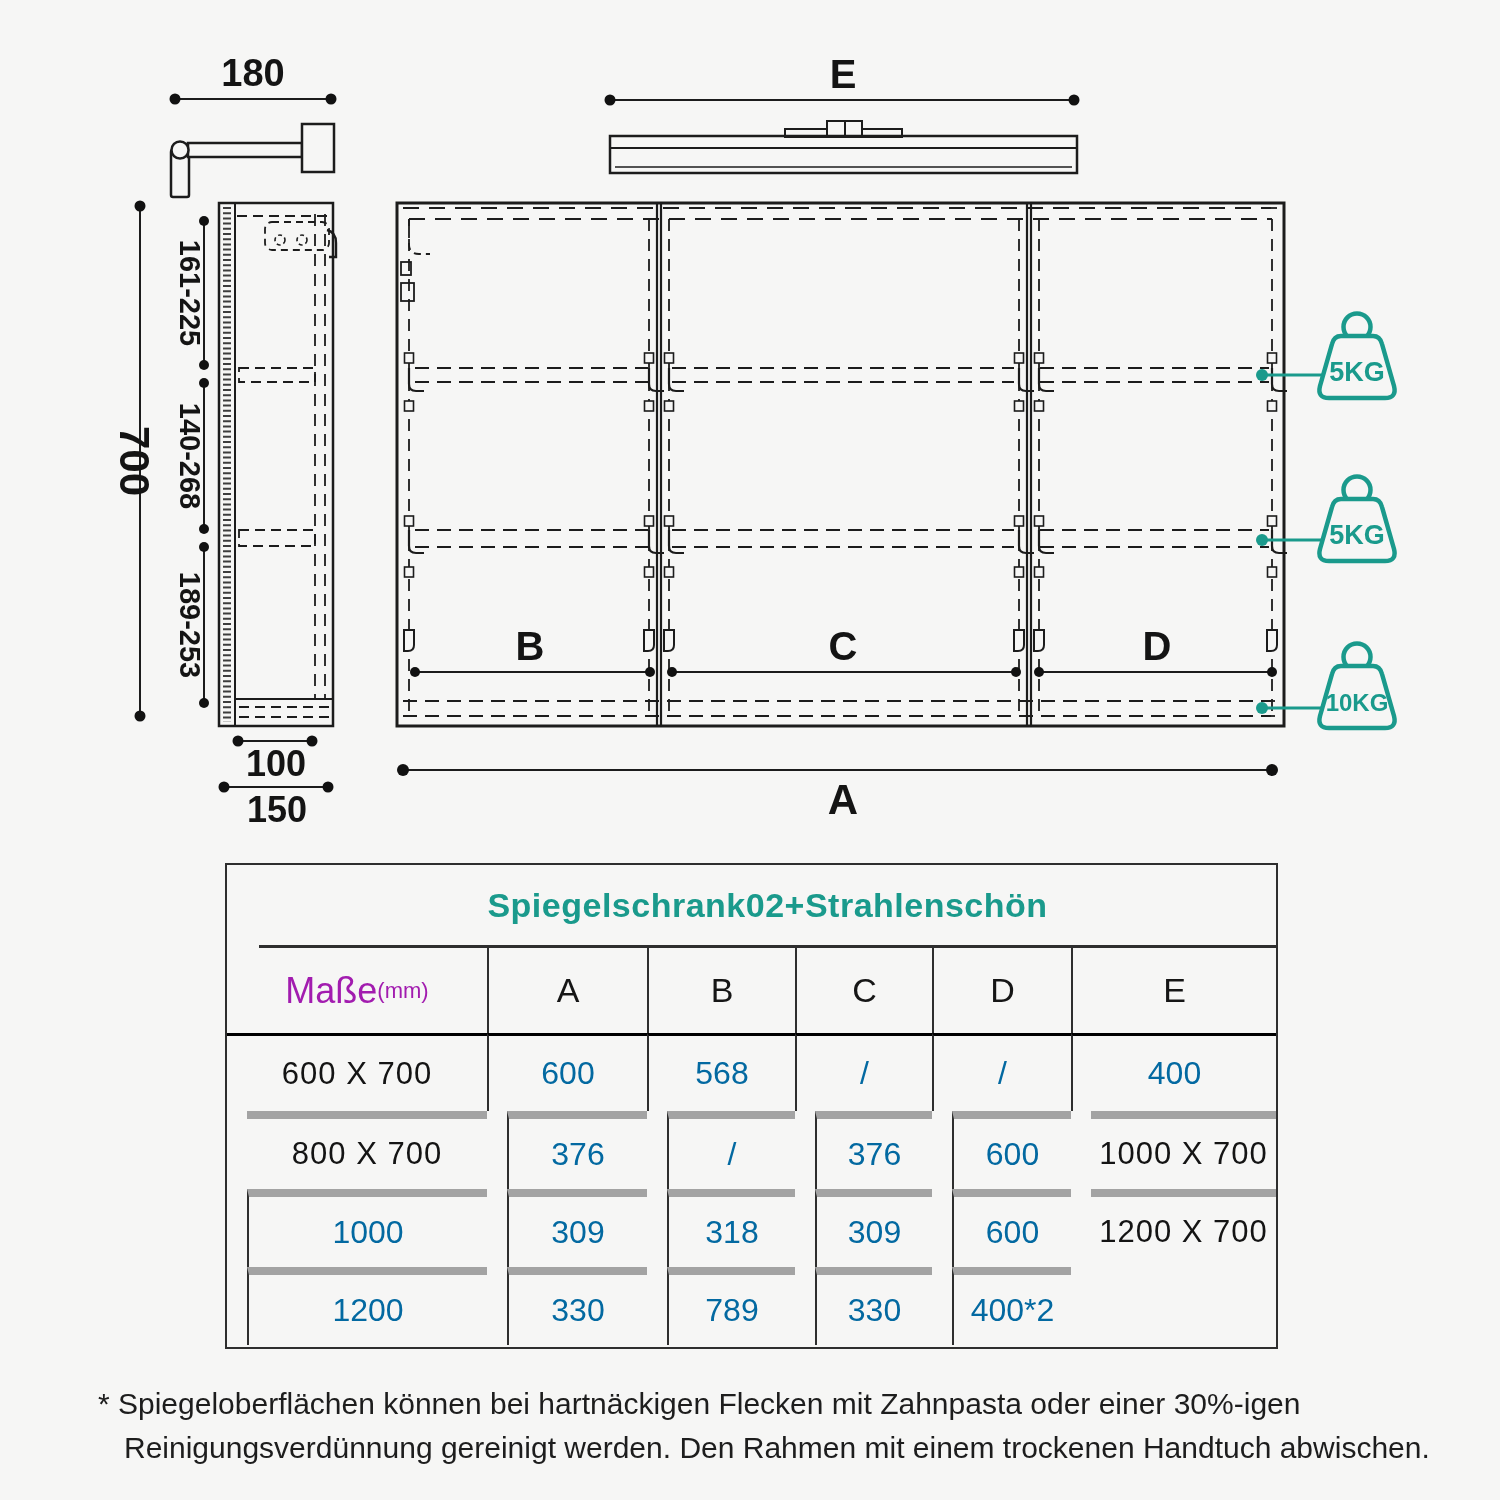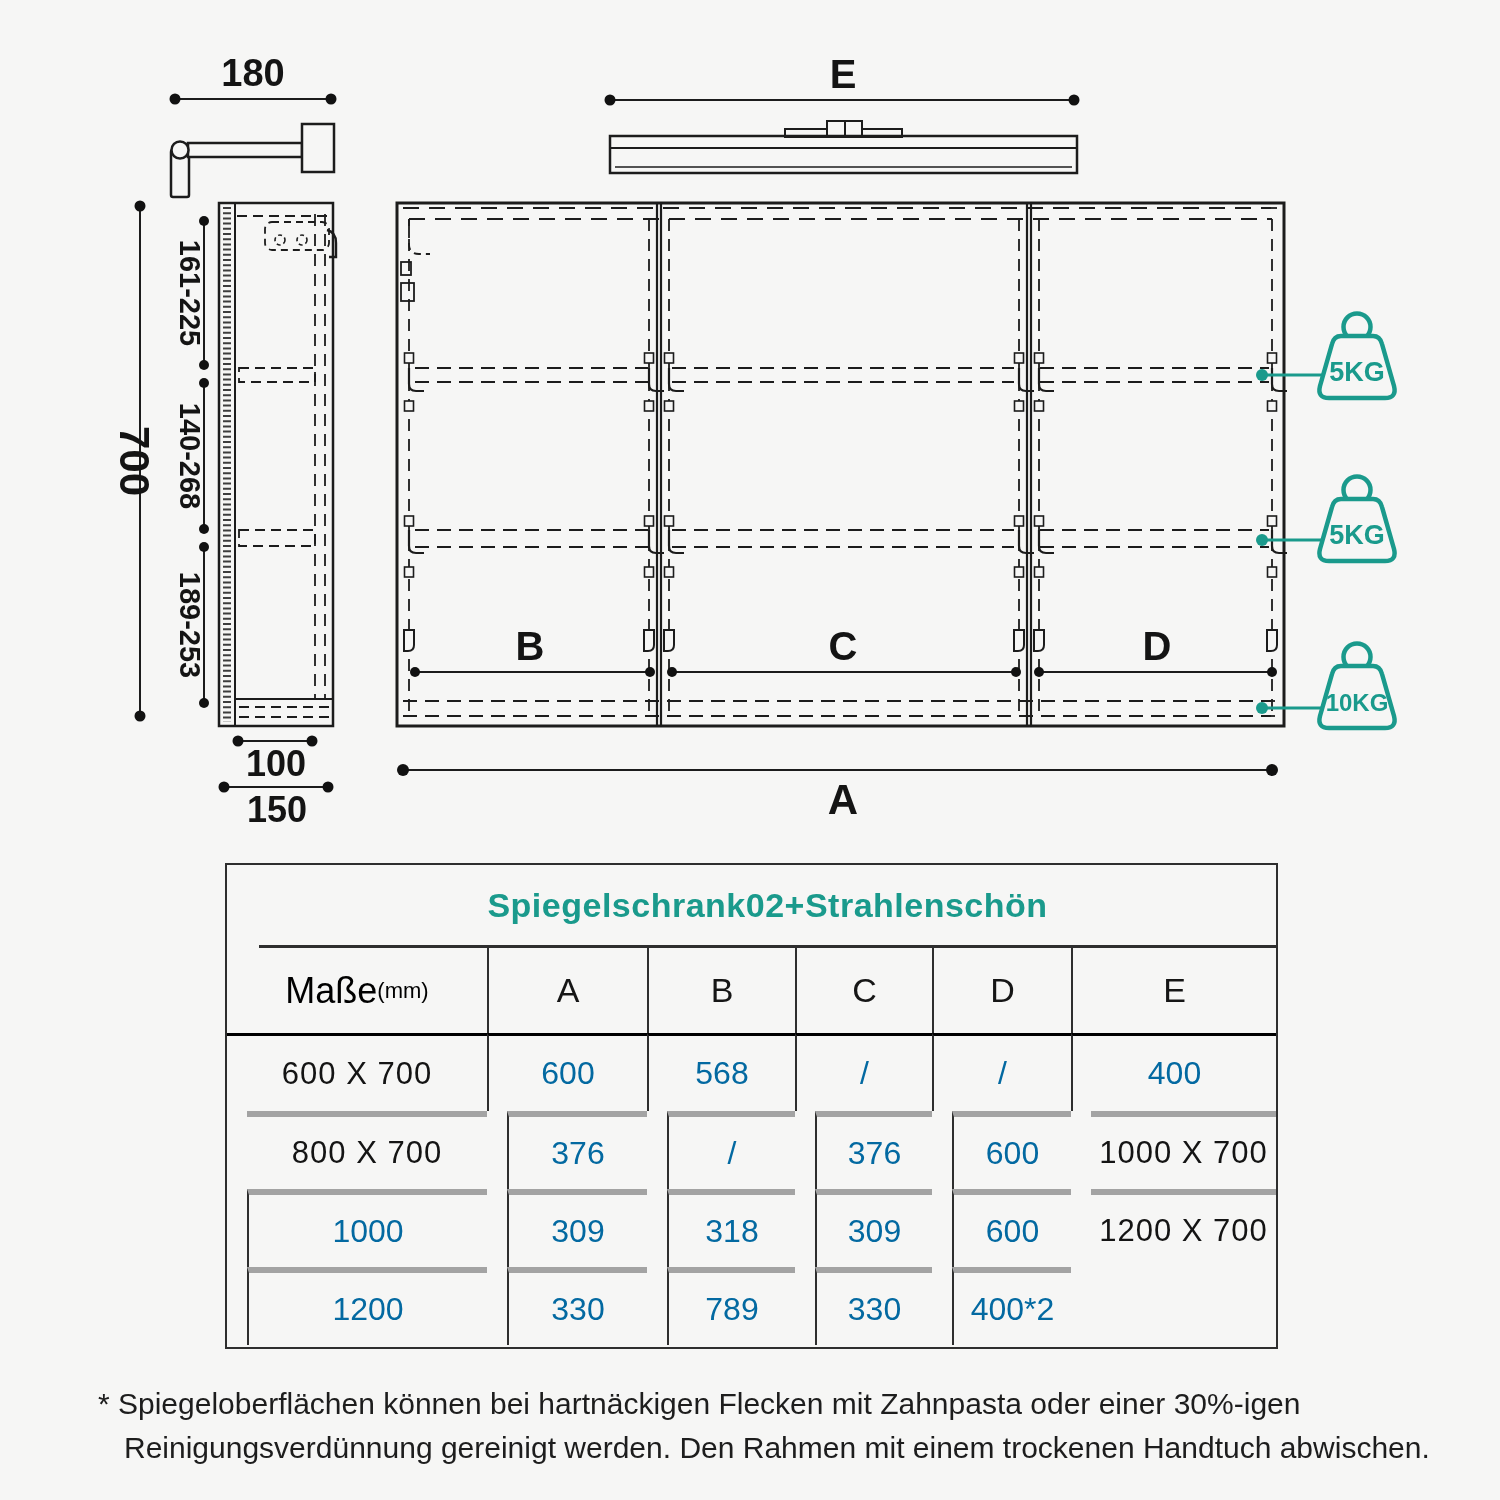--- a/index.html
+++ b/index.html
@@ -32,23 +32,23 @@
     flex:1 1 auto;
     display:grid;
     grid-template-columns:260px 160px 148px 137px 139px 205px;
     grid-template-rows:85px 78px 78px 78px 78px;
   }
   .tcell{
     display:flex;align-items:center;justify-content:center;
     box-sizing:border-box;
   }
   .tcell.vline{border-left:2px solid #2e2e2e;}
-  .tcell.hline{border-top:6px solid #a3a3a3;margin-left:20px;}
+  .tcell.hline{border-top:8px solid #a3a3a3;margin-left:20px;}
   .tcell.hdrline{border-top:3px solid #000000;}
-  .hdr-dim{font-size:36px;font-weight:400;color:#000000;}
+  .hdr-dim{font-size:36px;font-weight:400;color:#a21caf;}
   .hdr-dim .unit{font-size:22px;font-weight:400;}
   .hdr-letter{font-size:34px;font-weight:300;color:#161616;}
   .size-label{font-size:31px;font-weight:300;color:#141414;letter-spacing:1px;}
   .val{font-size:32px;font-weight:400;color:#0369a1;}
 
   
   .footnote{
     position:absolute;left:98px;top:1382px;width:1340px;
     font-size:30px;line-height:44px;color:#1d1d1d;font-weight:400;
   }

